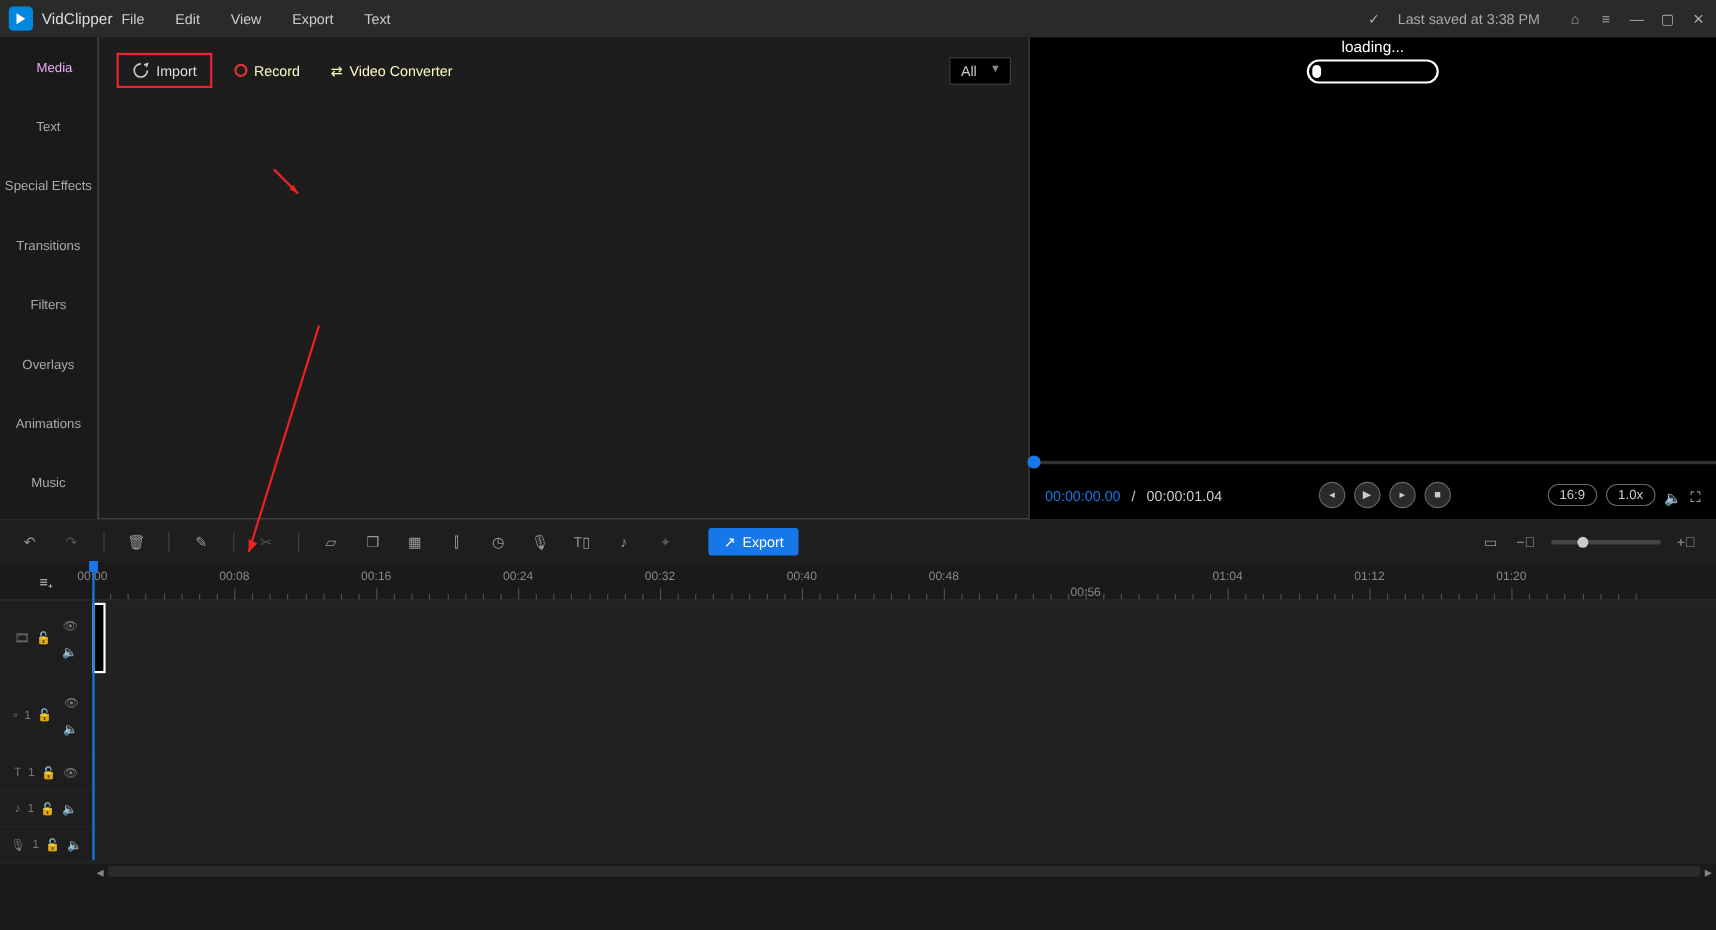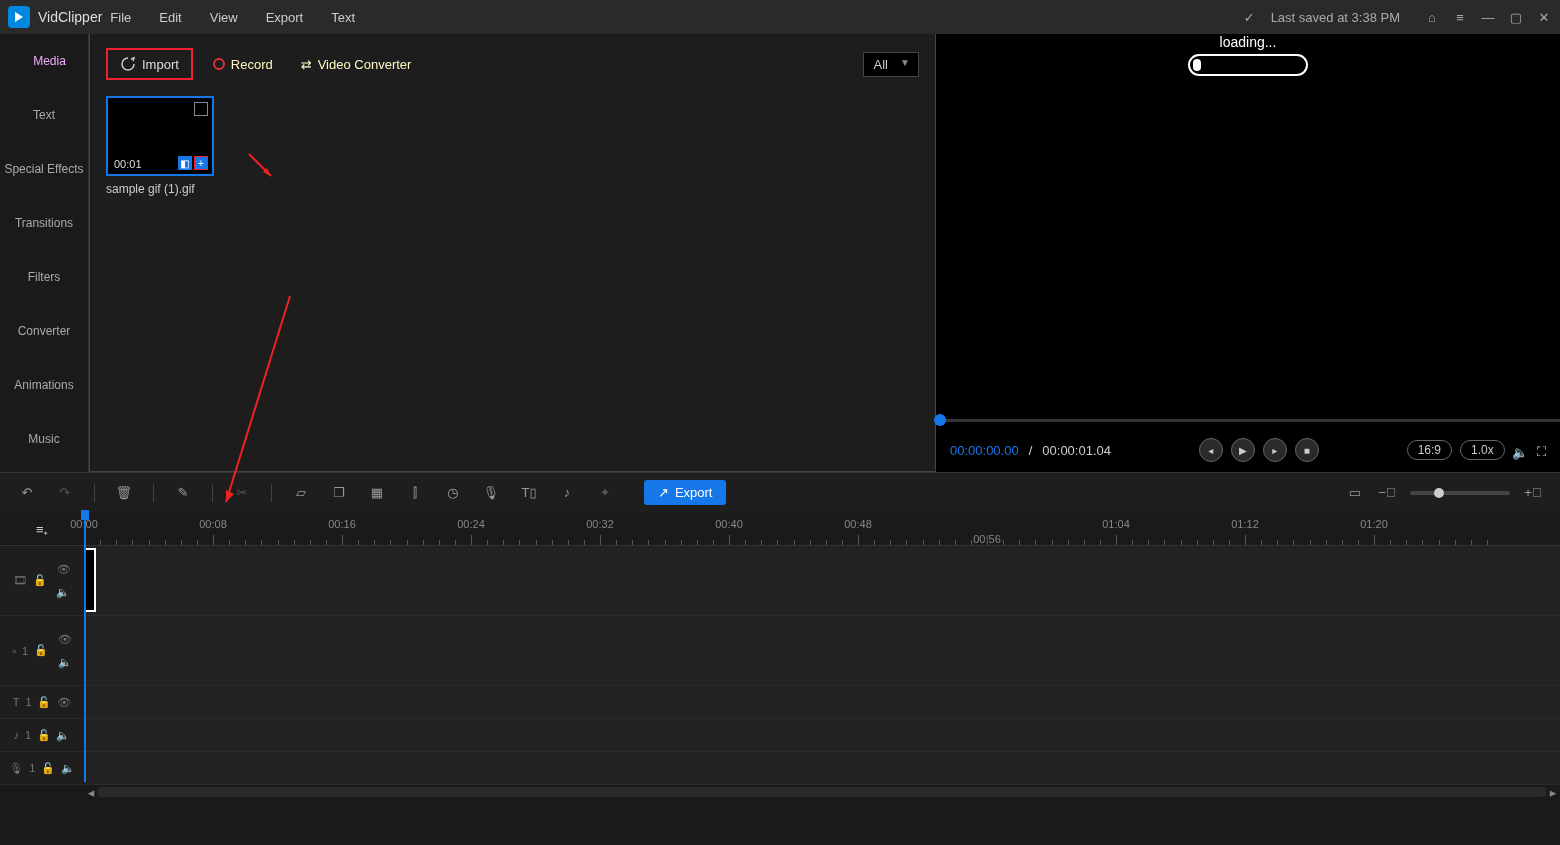--- a/index.html
+++ b/index.html
@@ -126,21 +126,21 @@
   </div>
 </div>
 
 <div class="main">
   <div class="sidebar">
     <div class="side-item active">Media</div>
     <div class="side-item">Text</div>
     <div class="side-item">Special Effects</div>
     <div class="side-item">Transitions</div>
     <div class="side-item">Filters</div>
-    <div class="side-item">Converter</div>
+    <div class="side-item">Overlays</div>
     <div class="side-item">Animations</div>
     <div class="side-item">Music</div>
   </div>
 
   <div class="panel">
     <div class="panel-toolbar">
       <div class="import-btn">
         <span>
           <svg width="16" height="16" viewBox="0 0 16 16">
               <path d="M8 2a6 6 0 106 6" fill="none" stroke="#ccc" stroke-width="1.5"></path>
@@ -155,31 +155,20 @@
       </div>
       <div class="conv-btn">
         <span>⇄</span>
         <span>Video Converter</span>
       </div>
       <div class="filter-sel">
         <span>All</span>
       </div>
     </div>
 
-    <div class="media-grid">
-      <div class="media-thumb">
-        <div class="thumb-badge"></div>
-        <div class="thumb-dur">00:01</div>
-        <div class="thumb-icons">
-          <span>◧</span>
-          <span style="background:#1678e8;border:1px solid #e23">+</span>
-        </div>
-      </div>
-      <div class="media-name">sample gif (1).gif</div>
-    </div>
 
     <svg class="arrow-sm" width="40" height="40">
       <line x1="4" y1="4" x2="26" y2="26" stroke="#e22" stroke-width="2"></line>
       <polygon points="26,26 18,22 22,18" fill="#e22"></polygon>
     </svg>
     <svg class="arrow-lg" width="100" height="220">
       <line x1="90" y1="4" x2="26" y2="210" stroke="#e22" stroke-width="2"></line>
       <polygon points="26,210 26,198 34,202" fill="#e22"></polygon>
     </svg>
   </div>

